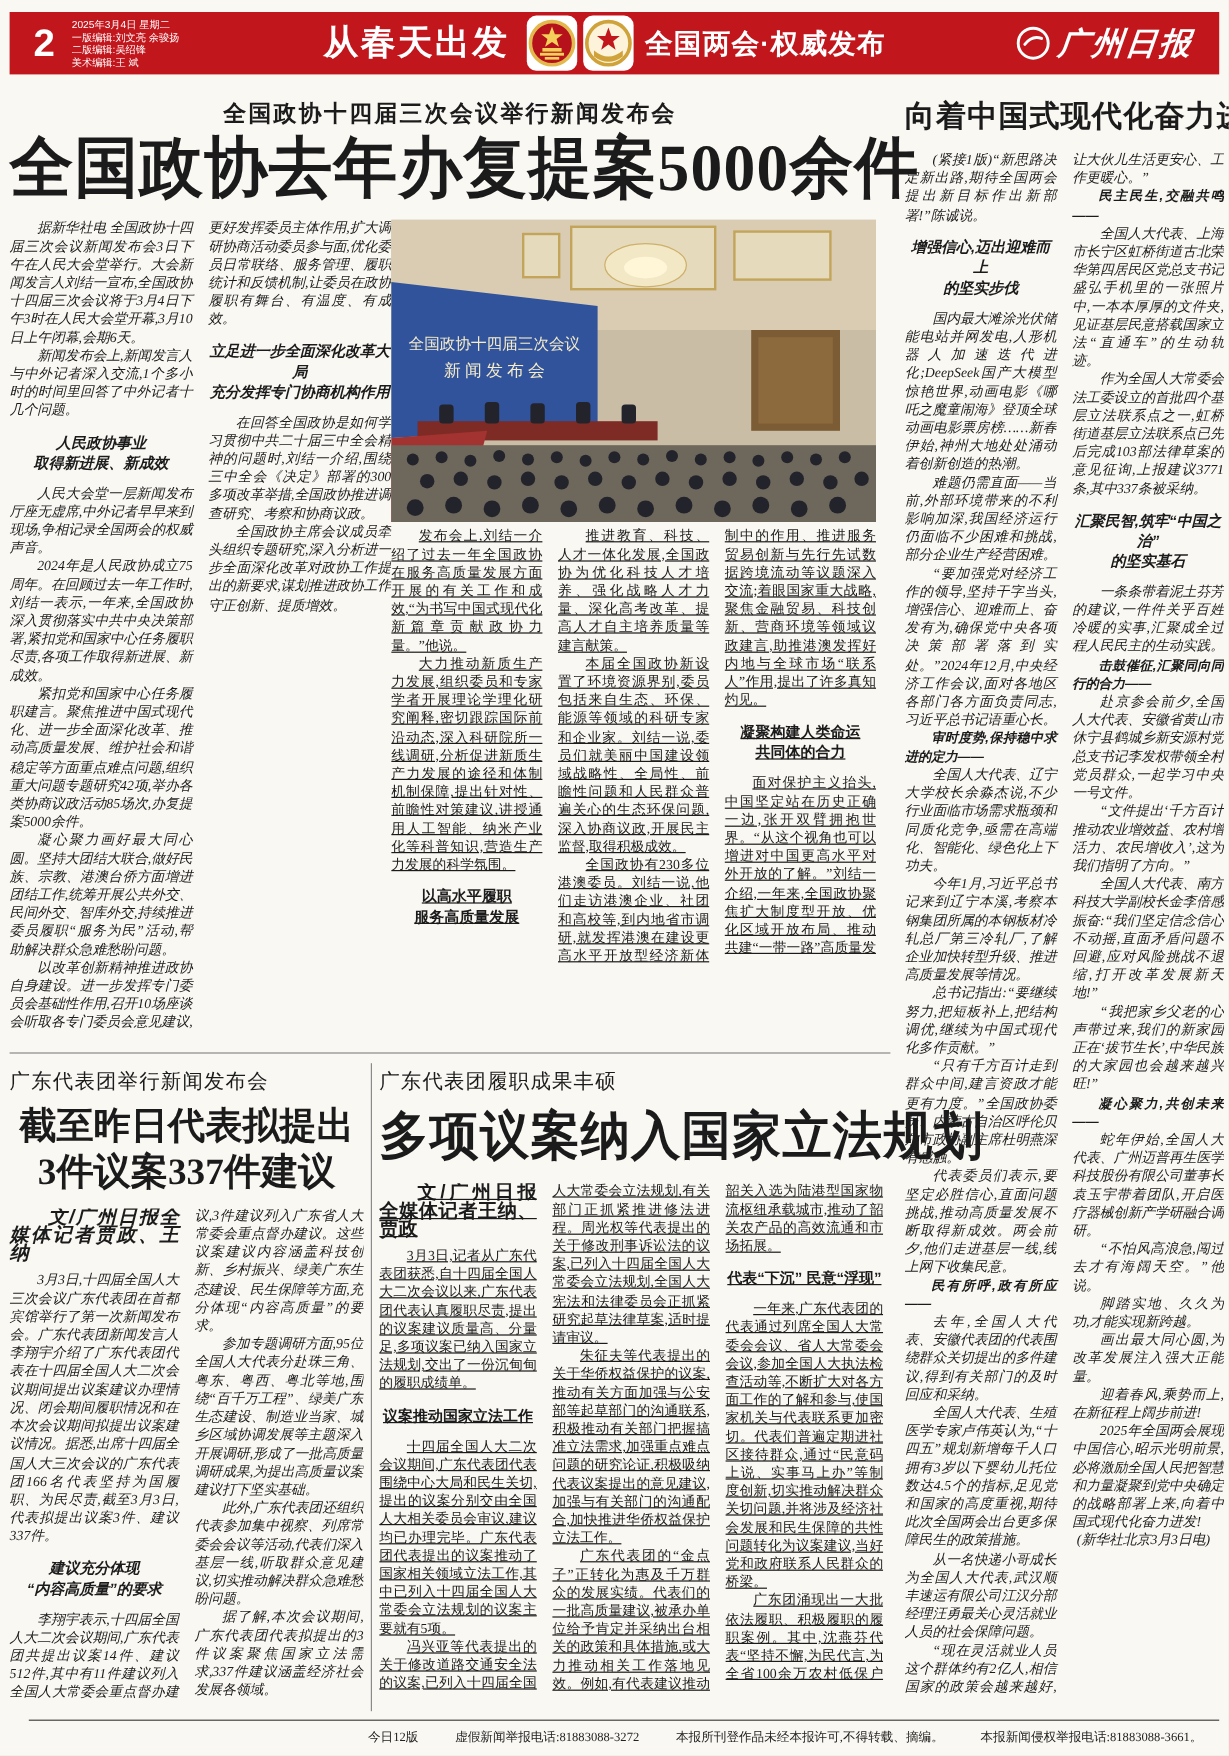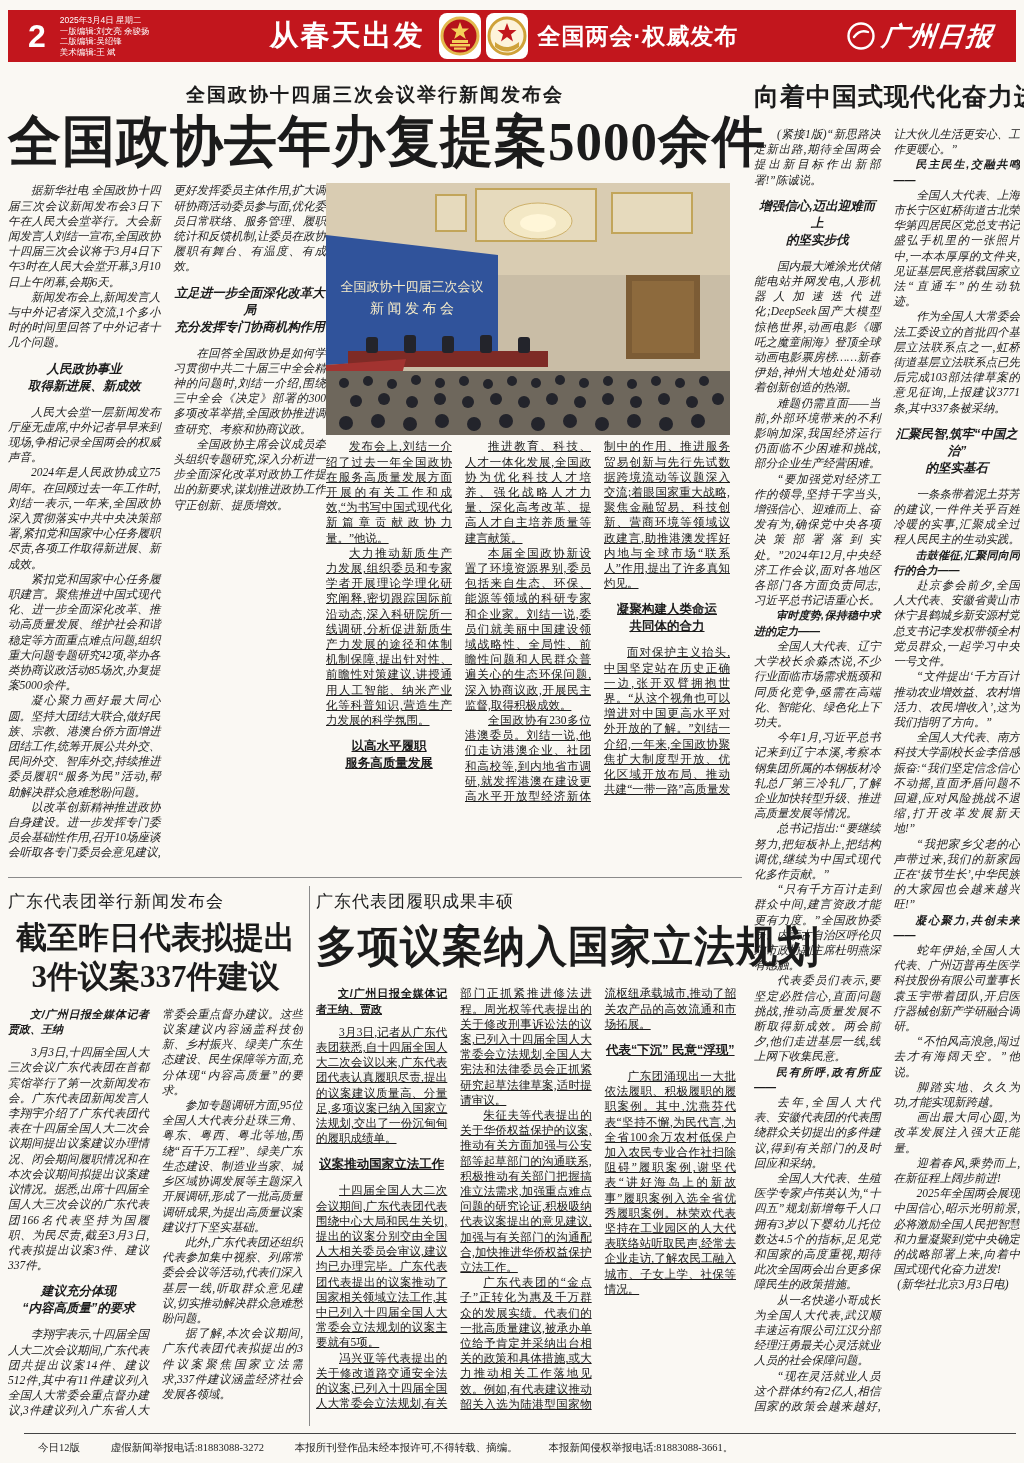--- a/index.html
+++ b/index.html
@@ -27,42 +27,42 @@
   .ma-body{display:flex;}
   .ma-left{width:318px;height:684px;}
   .ma-right{width:404px;}
   .cols2{column-count:2;column-gap:13px;column-fill:auto;overflow:hidden;font-style:italic;}
   .cols3{column-count:3;column-gap:13px;column-fill:auto;overflow:hidden;text-decoration:underline;}
   .coltext{font-size:11.5px;line-height:15.2px;text-align:justify;}
   .coltext p{margin:0;}
   .coltext .p{text-indent:2em;}
   .coltext .pb{text-indent:2em;font-weight:bold;font-family:"Liberation Sans","DejaVu Sans",sans-serif;font-size:11px;}
   .coltext .sub{font-family:"Liberation Sans","DejaVu Sans",sans-serif;font-weight:bold;text-align:center;white-space:pre-line;font-size:12.5px;line-height:17px;margin:10px 0;break-inside:avoid;}
-  .coltext .by{font-family:"Liberation Sans","DejaVu Sans",sans-serif;font-weight:bold;font-size:11px;text-indent:2em;margin-bottom:8px;}
+  .coltext .by{font-family:"Liberation Sans","DejaVu Sans",sans-serif;font-weight:bold;font-size:16px;text-indent:2em;margin-bottom:8px;}
   .coltext .sig{text-align:right;padding-right:1em;}
   .photo-wrap{width:404px;}
   .caption{font-size:11px;line-height:15px;text-align:justify;margin:6px 2px 8px 2px;color:#222;}
   .caption .credit{font-weight:bold;padding-left:14px;white-space:nowrap;}
   .ma-below{height:366px;}
   
   .hdivider{height:1px;background:#8a8a8a;margin:10px 0 8px 0;}
   
   .bottom-row{display:flex;}
   .bl-article{width:295px;}
   .bm-article{width:420px;}
   .b-kicker{text-align:left;font-size:17px;letter-spacing:1px;margin:4px 0 6px 0;}
   .bl-headline{text-align:center;font-size:31px;font-weight:900;line-height:1.25;margin-bottom:10px;}
   .bm-headline{text-align:center;font-size:41px;font-weight:900;letter-spacing:1px;margin:2px 0 12px 0;white-space:nowrap;transform:scaleY(1.05);}
   .bl-body{height:420px;}
   .bm-body{height:428px;}
   
   .ra-headline{font-family:"Liberation Sans","DejaVu Sans",sans-serif;text-align:center;font-size:25px;font-weight:900;letter-spacing:1px;margin:0 0 14px 0;white-space:nowrap;}
   .ra-body{height:1292px;}
   
-  .footer{position:absolute;left:24px;right:8px;bottom:8px;border-top:1.5px solid #444;padding-top:7px;text-align:left;font-size:10.5px;color:#222;}
+  .footer{position:absolute;left:24px;right:8px;bottom:8px;border-top:1.5px solid #444;padding-top:7px;text-align:right;font-size:10.5px;color:#222;}
   .footer span{margin:0 14px;}
 </style>
 </head>
 <body>
 
 <div class="page">
 
   <div class="banner">
     <div class="pagenum">2</div>
     <div class="dateblock">
@@ -240,20 +240,21 @@
           <div class="bm-headline">多项议案纳入国家立法规划</div>
           <div class="bm-body cols3 coltext">
               <p class="by">文/广州日报全媒体记者王纳、贾政</p>
               <p class="p">3月3日,记者从广东代表团获悉,自十四届全国人大二次会议以来,广东代表团代表认真履职尽责,提出的议案建议质量高、分量足,多项议案已纳入国家立法规划,交出了一份沉甸甸的履职成绩单。</p>
               <p class="sub">议案推动国家立法工作</p>
               <p class="p">十四届全国人大二次会议期间,广东代表团代表围绕中心大局和民生关切,提出的议案分别交由全国人大相关委员会审议,建议均已办理完毕。广东代表团代表提出的议案推动了国家相关领域立法工作,其中已列入十四届全国人大常委会立法规划的议案主要就有5项。</p>
               <p class="p">冯兴亚等代表提出的关于修改道路交通安全法的议案,已列入十四届全国人大常委会立法规划,有关部门正抓紧推进修法进程。周光权等代表提出的关于修改刑事诉讼法的议案,已列入十四届全国人大常委会立法规划,全国人大宪法和法律委员会正抓紧研究起草法律草案,适时提请审议。</p>
               <p class="p">朱征夫等代表提出的关于华侨权益保护的议案,推动有关方面加强与公安部等起草部门的沟通联系,积极推动有关部门把握搞准立法需求,加强重点难点问题的研究论证,积极吸纳代表议案提出的意见建议,加强与有关部门的沟通配合,加快推进华侨权益保护立法工作。</p>
               <p class="p">广东代表团的“金点子”正转化为惠及千万群众的发展实绩。代表们的一批高质量建议,被承办单位给予肯定并采纳出台相关的政策和具体措施,或大力推动相关工作落地见效。例如,有代表建议推动韶关入选为陆港型国家物流枢纽承载城市,推动了韶关农产品的高效流通和市场拓展。</p>
               <p class="sub">代表“下沉” 民意“浮现”</p>
+              <p class="p">一年来,广东代表团的代表通过列席全国人大常委会会议、省人大常委会会议,参加全国人大执法检查活动等,不断扩大对各方面工作的了解和参与,使国家机关与代表联系更加密切。代表们普遍定期进社区接待群众,通过“民意码上说、实事马上办”等制度创新,切实推动解决群众关切问题,并将涉及经济社会发展和民生保障的共性问题转化为议案建议,当好党和政府联系人民群众的桥梁。</p>
               <p class="p">广东团涌现出一大批依法履职、积极履职的履职案例。其中,沈燕芬代表“坚持不懈,为民代言,为全省100余万农村低保户加入农民专业合作社扫除阻碍”履职案例,谢坚代表“讲好海岛上的新故事”履职案例入选全省优秀履职案例。林荣欢代表坚持在工业园区的人大代表联络站听取民声,经常去企业走访,了解农民工融入城市、子女上学、社保等情况。</p>
             </div>
         </div>
       </div>
     </div>
 
     <div class="vrule tall"></div>
 
     <div class="right-article">
       <div class="ra-headline">向着中国式现代化奋力进发</div>

